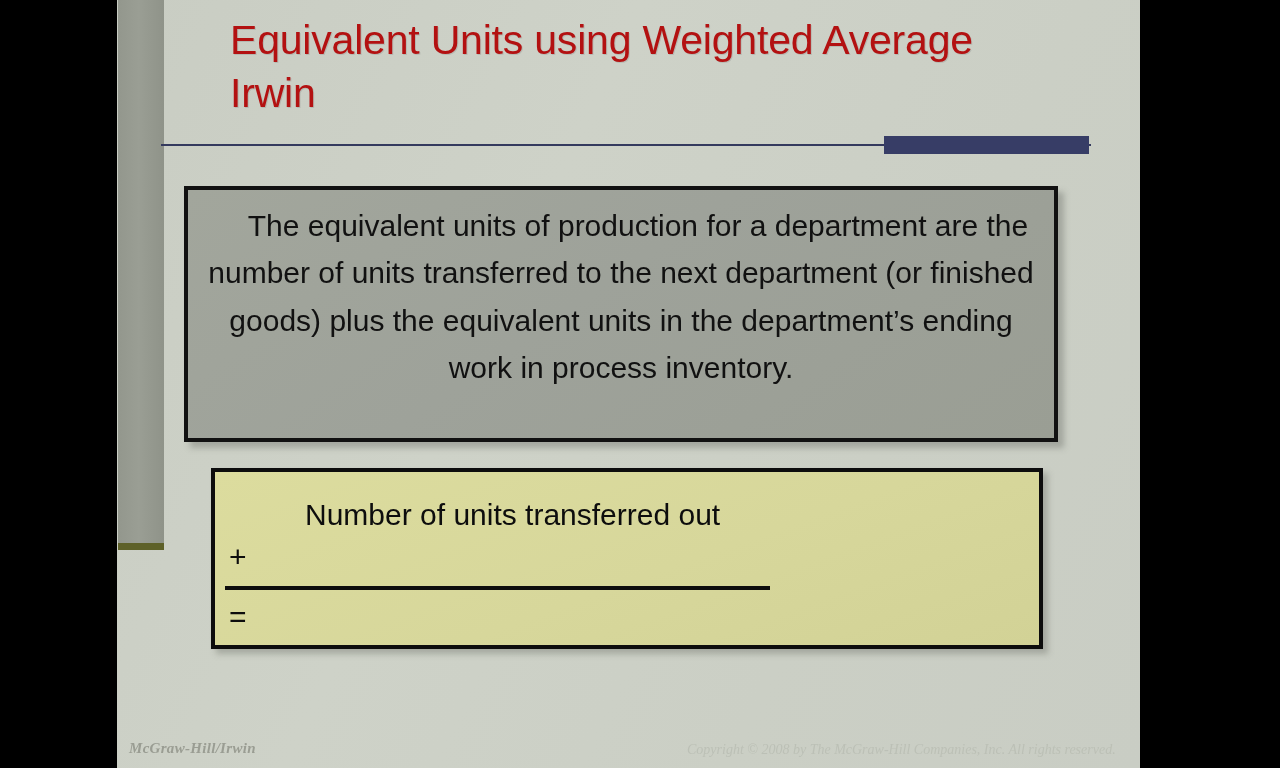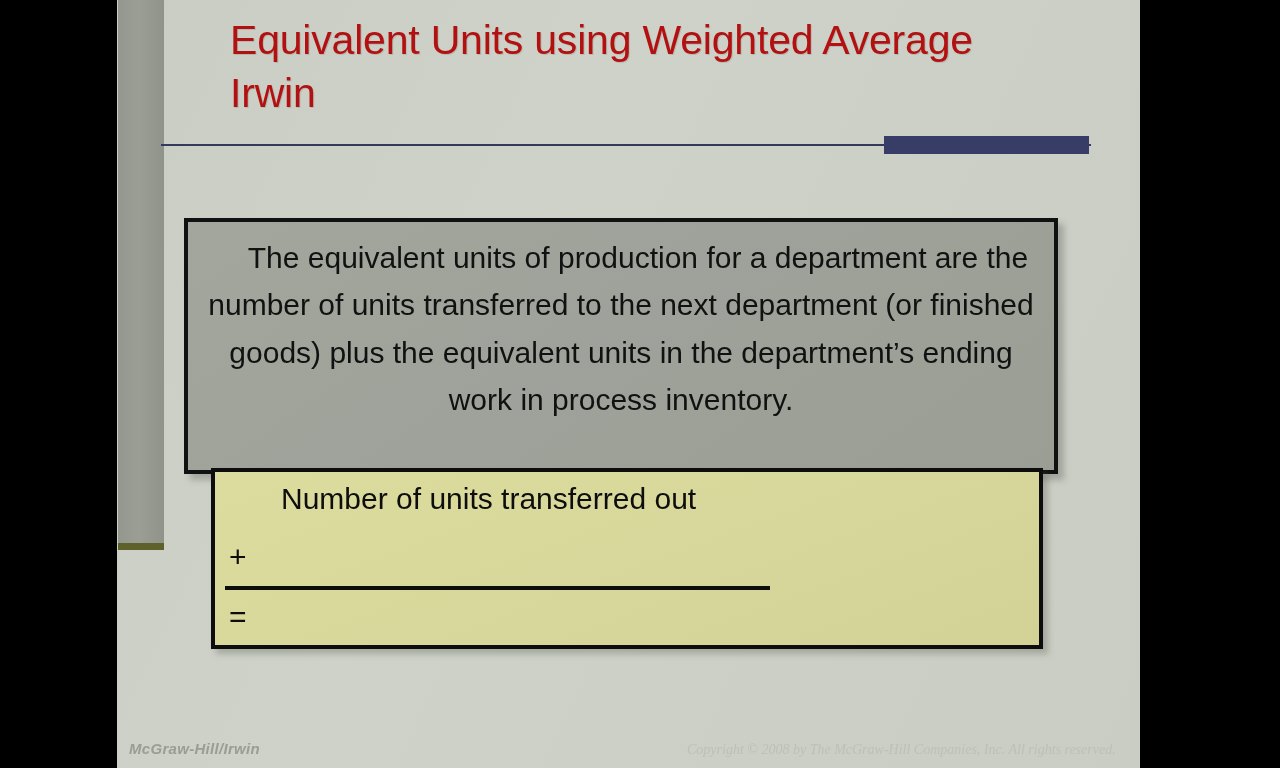--- a/index.html
+++ b/index.html
@@ -88,21 +88,20 @@
     position: absolute;
     left: 67px;
     top: 186px;
     width: 874px;
     height: 256px;
     box-sizing: border-box;
     border: 4px solid #111111;
     background: linear-gradient(145deg, #a2a69c 0%, #9ea29a 45%, #9a9e94 100%);
     box-shadow: 6px 6px 6px rgba(90,92,86,0.35);
     padding: 12px 16px 0 16px;
-    margin-top: 32px;
   }
   .gray-box-text {
     color: #111111;
     font-size: 30px;
     line-height: 1.58;
     text-align: center;
     text-indent: 34px;
     font-weight: 400;
   }
 
@@ -121,21 +120,21 @@
   .eq-row {
     position: absolute;
     left: 0;
     width: 100%;
     display: flex;
     align-items: baseline;
     color: #0d0d0d;
     font-size: 30px;
     font-weight: 400;
   }
-  .eq-row-1 { top: 10px; }
+  .eq-row-1 { top: 26px; padding-left: 24px; }
   .eq-row-2 { top: 68px; }
   .eq-row-3 { top: 128px; }
   .eq-op {
     display: inline-block;
     width: 66px;
     padding-left: 14px;
     box-sizing: border-box;
     font-size: 30px;
   }
   .eq-text { display: inline-block; }
@@ -147,21 +146,21 @@
     height: 4px;
     background: #0d0d0d;
   }
 
   
   .footer-left {
     position: absolute;
     left: 12px;
     top: 740px;
     color: #9a9d93;
-    font-family: Liberation Sans, sans-serif;
+    font-family: Liberation Serif, serif;
     font-style: italic;
     font-weight: bold;
     font-size: 15px;
     letter-spacing: 0.3px;
   }
   .footer-right {
     position: absolute;
     left: 570px;
     top: 742px;
     color: #bcc0b6;

